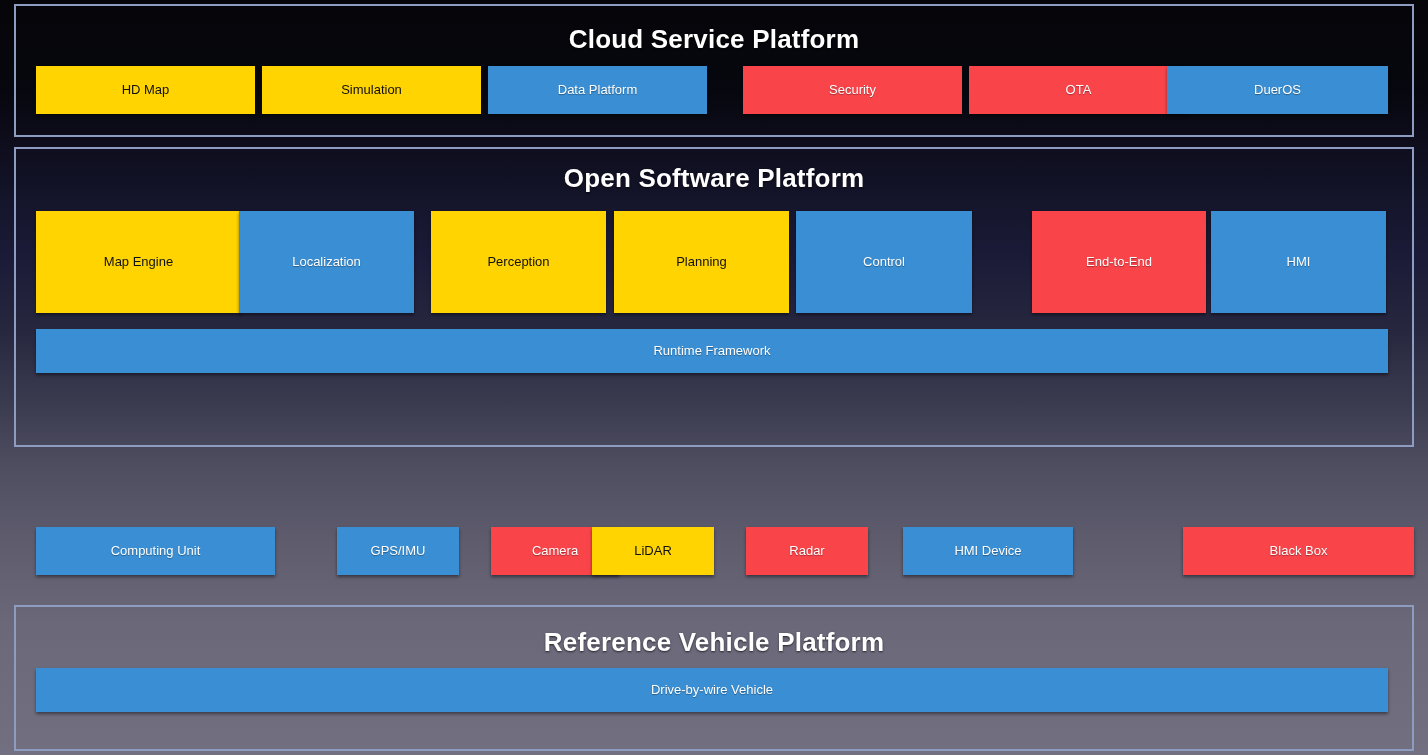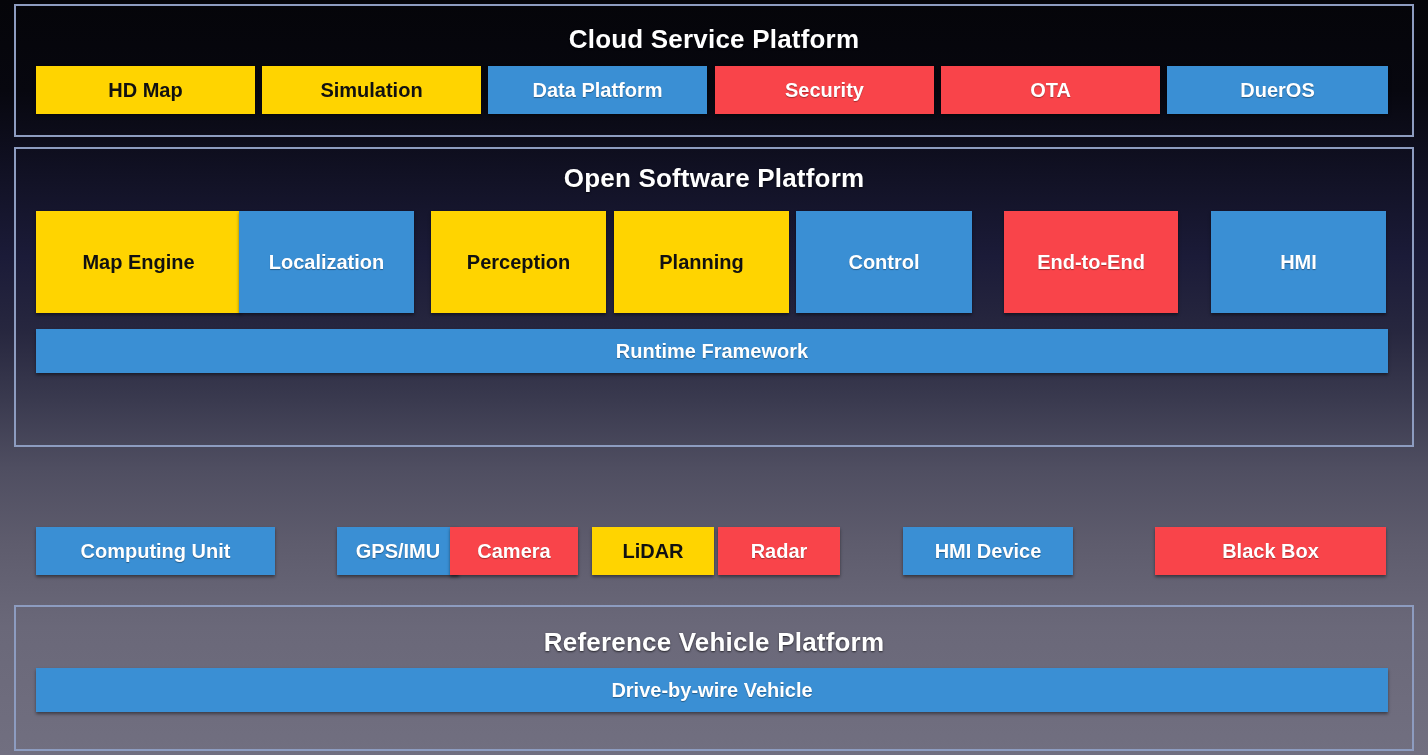--- a/index.html
+++ b/index.html
@@ -61,29 +61,29 @@
   .s2 .section-title { margin-top: 14px; }
   .s3 .section-title { margin-top: 16px; }
   .s4 .section-title { margin-top: 20px; }
 
   
   .blk {
     position: absolute;
     display: flex;
     align-items: center;
     justify-content: center;
-    font-size: 20px;
-    font-weight: bold;
+    font-size: 13px;
+    font-weight: normal;
     text-align: center;
     line-height: 1.1;
     box-shadow: 0 2px 3px rgba(0,0,0,0.45);
   }
   .blk.yellow { background: #ffd400; color: #111111; }
   .blk.blue   { background: #3a8fd4; color: #ffffff; }
-  .blk.red    { background: #f9444a; color: #ffffff; }
+  .blk.red    { background: #f9444a; color: #ffffff; margin-left: 28px; }
 
   .blk.blue, .blk.red { text-shadow: 0 1px 1px rgba(0,0,0,0.35); }
 
   
   .row-cloud .blk     { top: 66px; height: 48px; }
   .row-soft .blk      { top: 211px; height: 102px; }
   .row-bar            { position: absolute; left: 36px; width: 1352px; height: 44px; }
   .row-hw .blk        { top: 527px; height: 48px; }
   .row-veh .blk       { top: 668px; height: 44px; }
 </style>
@@ -114,21 +114,21 @@
     <div class="blk yellow" style="left:614px;width:175px">Planning</div>
     <div class="blk blue" style="left:796px;width:176px">Control</div>
     <div class="blk red" style="left:1004px;width:174px">End-to-End</div>
     <div class="blk blue" style="left:1211px;width:175px">HMI</div>
   </div>
   <div class="blk blue row-bar" style="top:329px">Runtime Framework</div>
 
   <div class="row-hw">
     <div class="blk blue" style="left:36px;width:239px">Computing Unit</div>
     <div class="blk blue" style="left:337px;width:122px">GPS/IMU</div>
-    <div class="blk red" style="left:450px;width:128px">Camera</div>
+    <div class="blk red" style="left:463px;width:128px">Camera</div>
     <div class="blk yellow" style="left:592px;width:122px">LiDAR</div>
     <div class="blk red" style="left:718px;width:122px">Radar</div>
     <div class="blk blue" style="left:903px;width:170px">HMI Device</div>
     <div class="blk red" style="left:1155px;width:231px">Black Box</div>
   </div>
 
   <div class="section s4">
     <div class="section-title">Reference Vehicle Platform</div>
   </div>
   <div class="row-veh">

